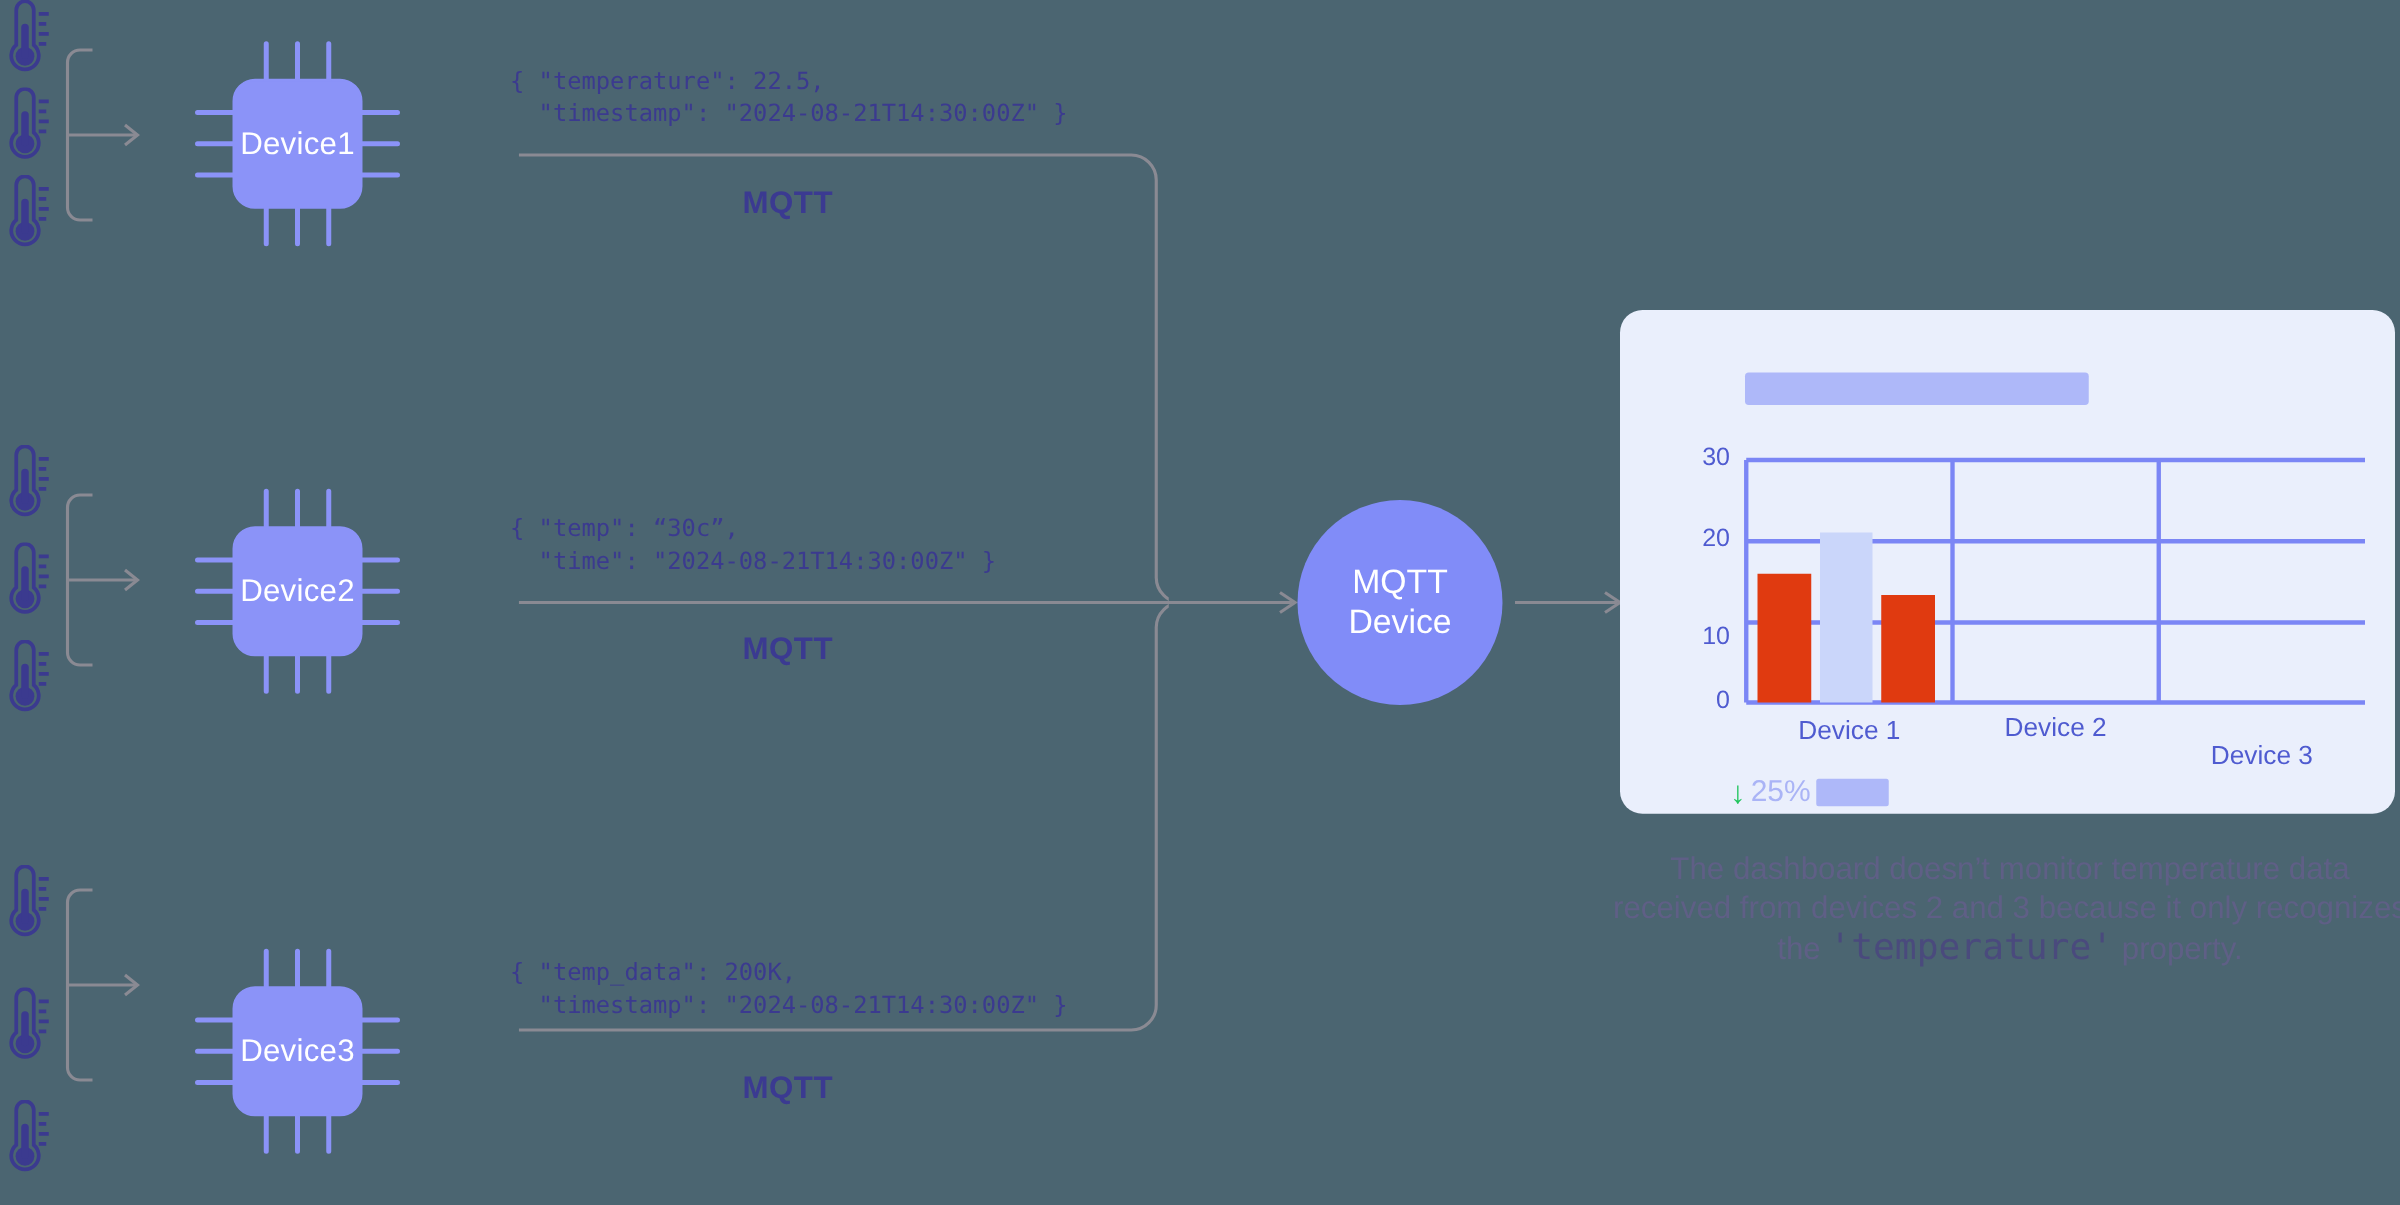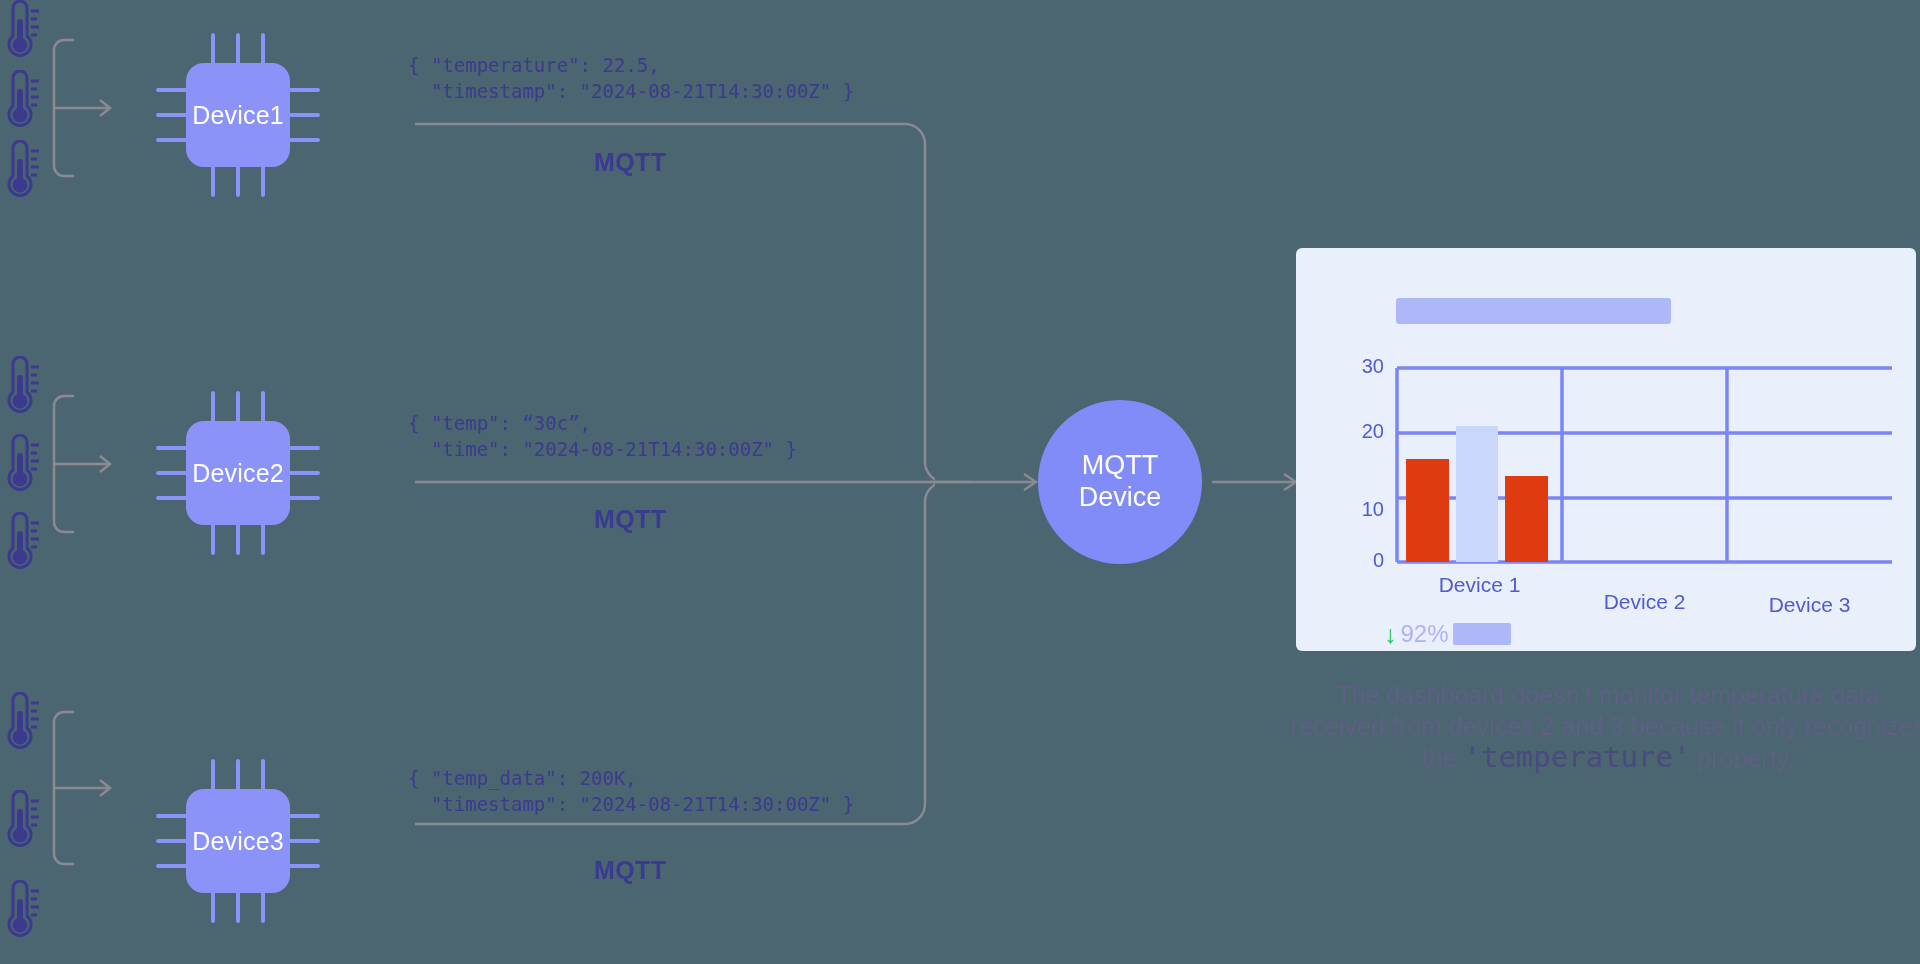--- a/index.html
+++ b/index.html
@@ -86,21 +86,21 @@
     justify-content: center;
     font-size: 27px;
     line-height: 1.18;
   }
   .broker span { display: block; text-align: center; }
 
   
   .dash {
     position: absolute;
     background: #eaeffc;
-    border-radius: 6px;
+    border-radius: 18px;
   }
   .dash-titlebar {
     position: absolute;
     background: #aeb8f9;
     border-radius: 3px;
   }
   .chart { position: absolute; left: 0; top: 0; }
   .chart svg { display: block; }
   .ytick {
     position: absolute;
@@ -388,26 +388,26 @@
         </g>
       </svg>
     </div>
 
     <div class="ytick" style="left:40px; top:107px; width:48px;">30</div>
     <div class="ytick" style="left:40px; top:172px; width:48px;">20</div>
     <div class="ytick" style="left:40px; top:250px; width:48px;">10</div>
     <div class="ytick" style="left:40px; top:301px; width:48px;">0</div>
 
     <div class="xtick" style="left:101px; top:325px; width:165px;">Device 1</div>
-    <div class="xtick" style="left:266px; top:342px; width:165px;">Device 2</div>
+    <div class="xtick" style="left:266px; top:323px; width:165px;">Device 2</div>
     <div class="xtick" style="left:431px; top:306px; width:165px;margin-top:39px;">Device 3</div>
 
     <div class="delta" style="left:88px; top:372px;">
       <span class="delta-arrow">↓</span>
-      <span class="delta-pct">92%</span>
+      <span class="delta-pct">25%</span>
       <span class="delta-bar"></span>
     </div>
   </div>
 
   <div class="caption" style="left:1288px; top:680px; width:640px;">
     <span>The dashboard doesn’t monitor temperature data received from devices 2 and 3 because it only recognizes the </span><code>'temperature'</code><span> property.</span>
   </div>
 
 </div>
 

